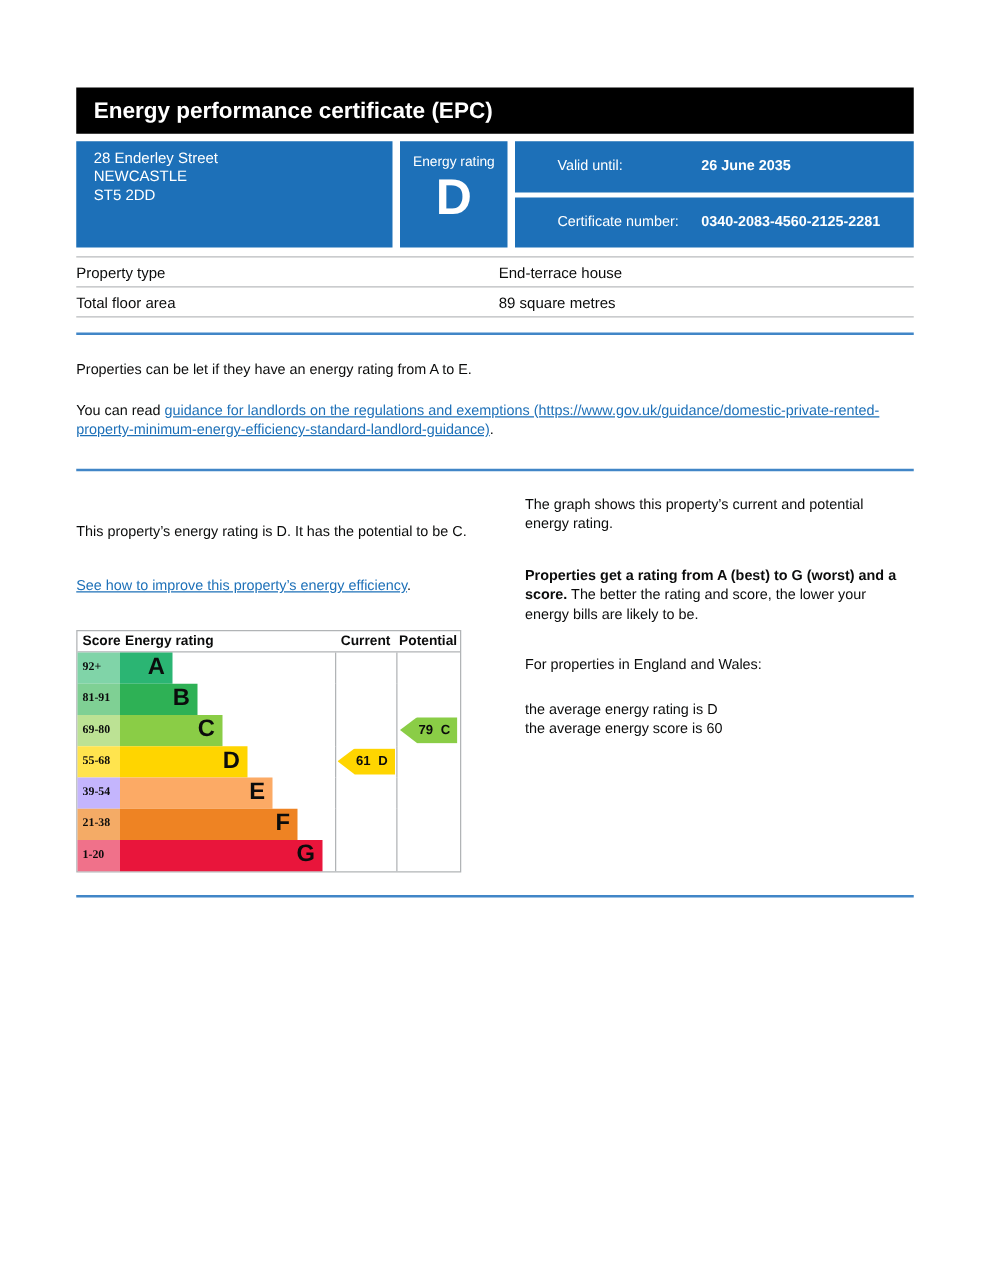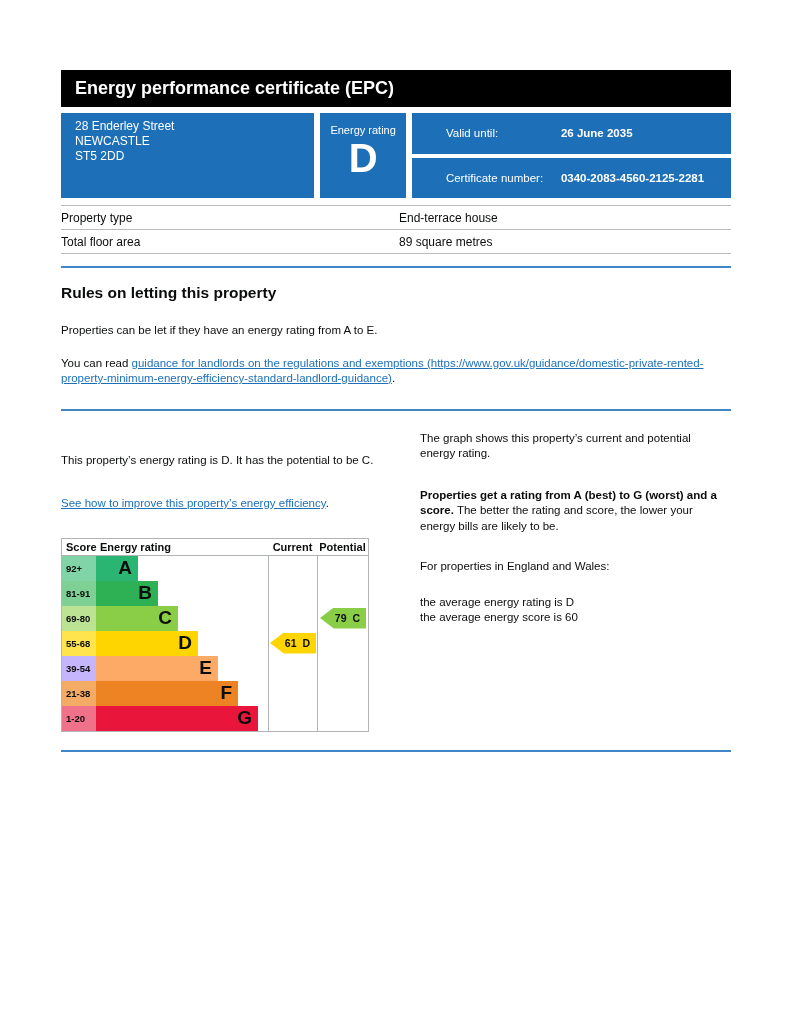--- a/index.html
+++ b/index.html
@@ -66,21 +66,21 @@
   .p-avg { margin-top:20px; }
 
   
   .epc-chart { margin-top:26px; width:308px; border:1px solid #b1b4b6; font-family:"Liberation Sans", sans-serif; }
   .epc-header { display:flex; height:17px; border-bottom:1px solid #b1b4b6; font-size:11px; font-weight:bold; align-items:center; }
   .epc-header .h-score { width:34px; padding-left:4px; }
   .epc-header .h-rating { width:172px; padding-left:4px; }
   .epc-header .h-current { width:49px; text-align:center; }
   .epc-header .h-potential { width:51px; text-align:center; }
   .epc-row { display:flex; height:25px; }
-  .cell-score { width:34px; font-size:9.5px; font-weight:bold; display:flex; align-items:center; padding-left:4px; }
+  .cell-score { width:34px; font-size:9.5px; font-weight:bold; display:flex; align-items:center; padding-left:4px;font-family:Liberation Serif, serif; }
   .cell-rating { width:172px; }
   .band-bar { height:100%; display:flex; align-items:center; justify-content:flex-end; padding-right:6px; font-size:19px; font-weight:800; }
   .cell-current, .cell-potential { border-left:1px solid #b1b4b6; display:flex; align-items:center; justify-content:center; }
   .cell-current { width:49px; }
   .cell-potential { width:51px; }
   .epc-arrow { height:21px; display:flex; align-items:center; justify-content:center; gap:6px; padding-left:9px; font-size:10.5px; font-weight:bold; color:#0b0c0c; clip-path:polygon(0 50%, 30% 0, 100% 0, 100% 100%, 30% 100%); }
 </style>
 </head>
 <body>
 
@@ -118,21 +118,20 @@
       <span class="dvalue">End-terrace house</span>
     </div>
     <div class="details-row">
       <span class="dlabel">Total floor area</span>
       <span class="dvalue">89 square metres</span>
     </div>
   </div>
 
   <hr class="divider div1">
 
-  <h2 class="rules-heading">Rules on letting this property</h2>
   <p class="p-rules1">Properties can be let if they have an energy rating from A to E.</p>
   <p class="p-rules2"><span>You can read </span><a>guidance for landlords on the regulations and exemptions (https://www.gov.uk/guidance/domestic-private-rented-property-minimum-energy-efficiency-standard-landlord-guidance)</a><span class="after-link">.</span></p>
 
   <hr class="divider div2">
 
   <div class="two-col">
     <div class="col-left">
       <p class="p-intro">This property’s energy rating is D. It has the potential to be C.</p>
       <p class="p-improve"><a>See how to improve this property’s energy efficiency</a><span class="after-link">.</span></p>
       <div class="epc-chart" id="epc-chart">

